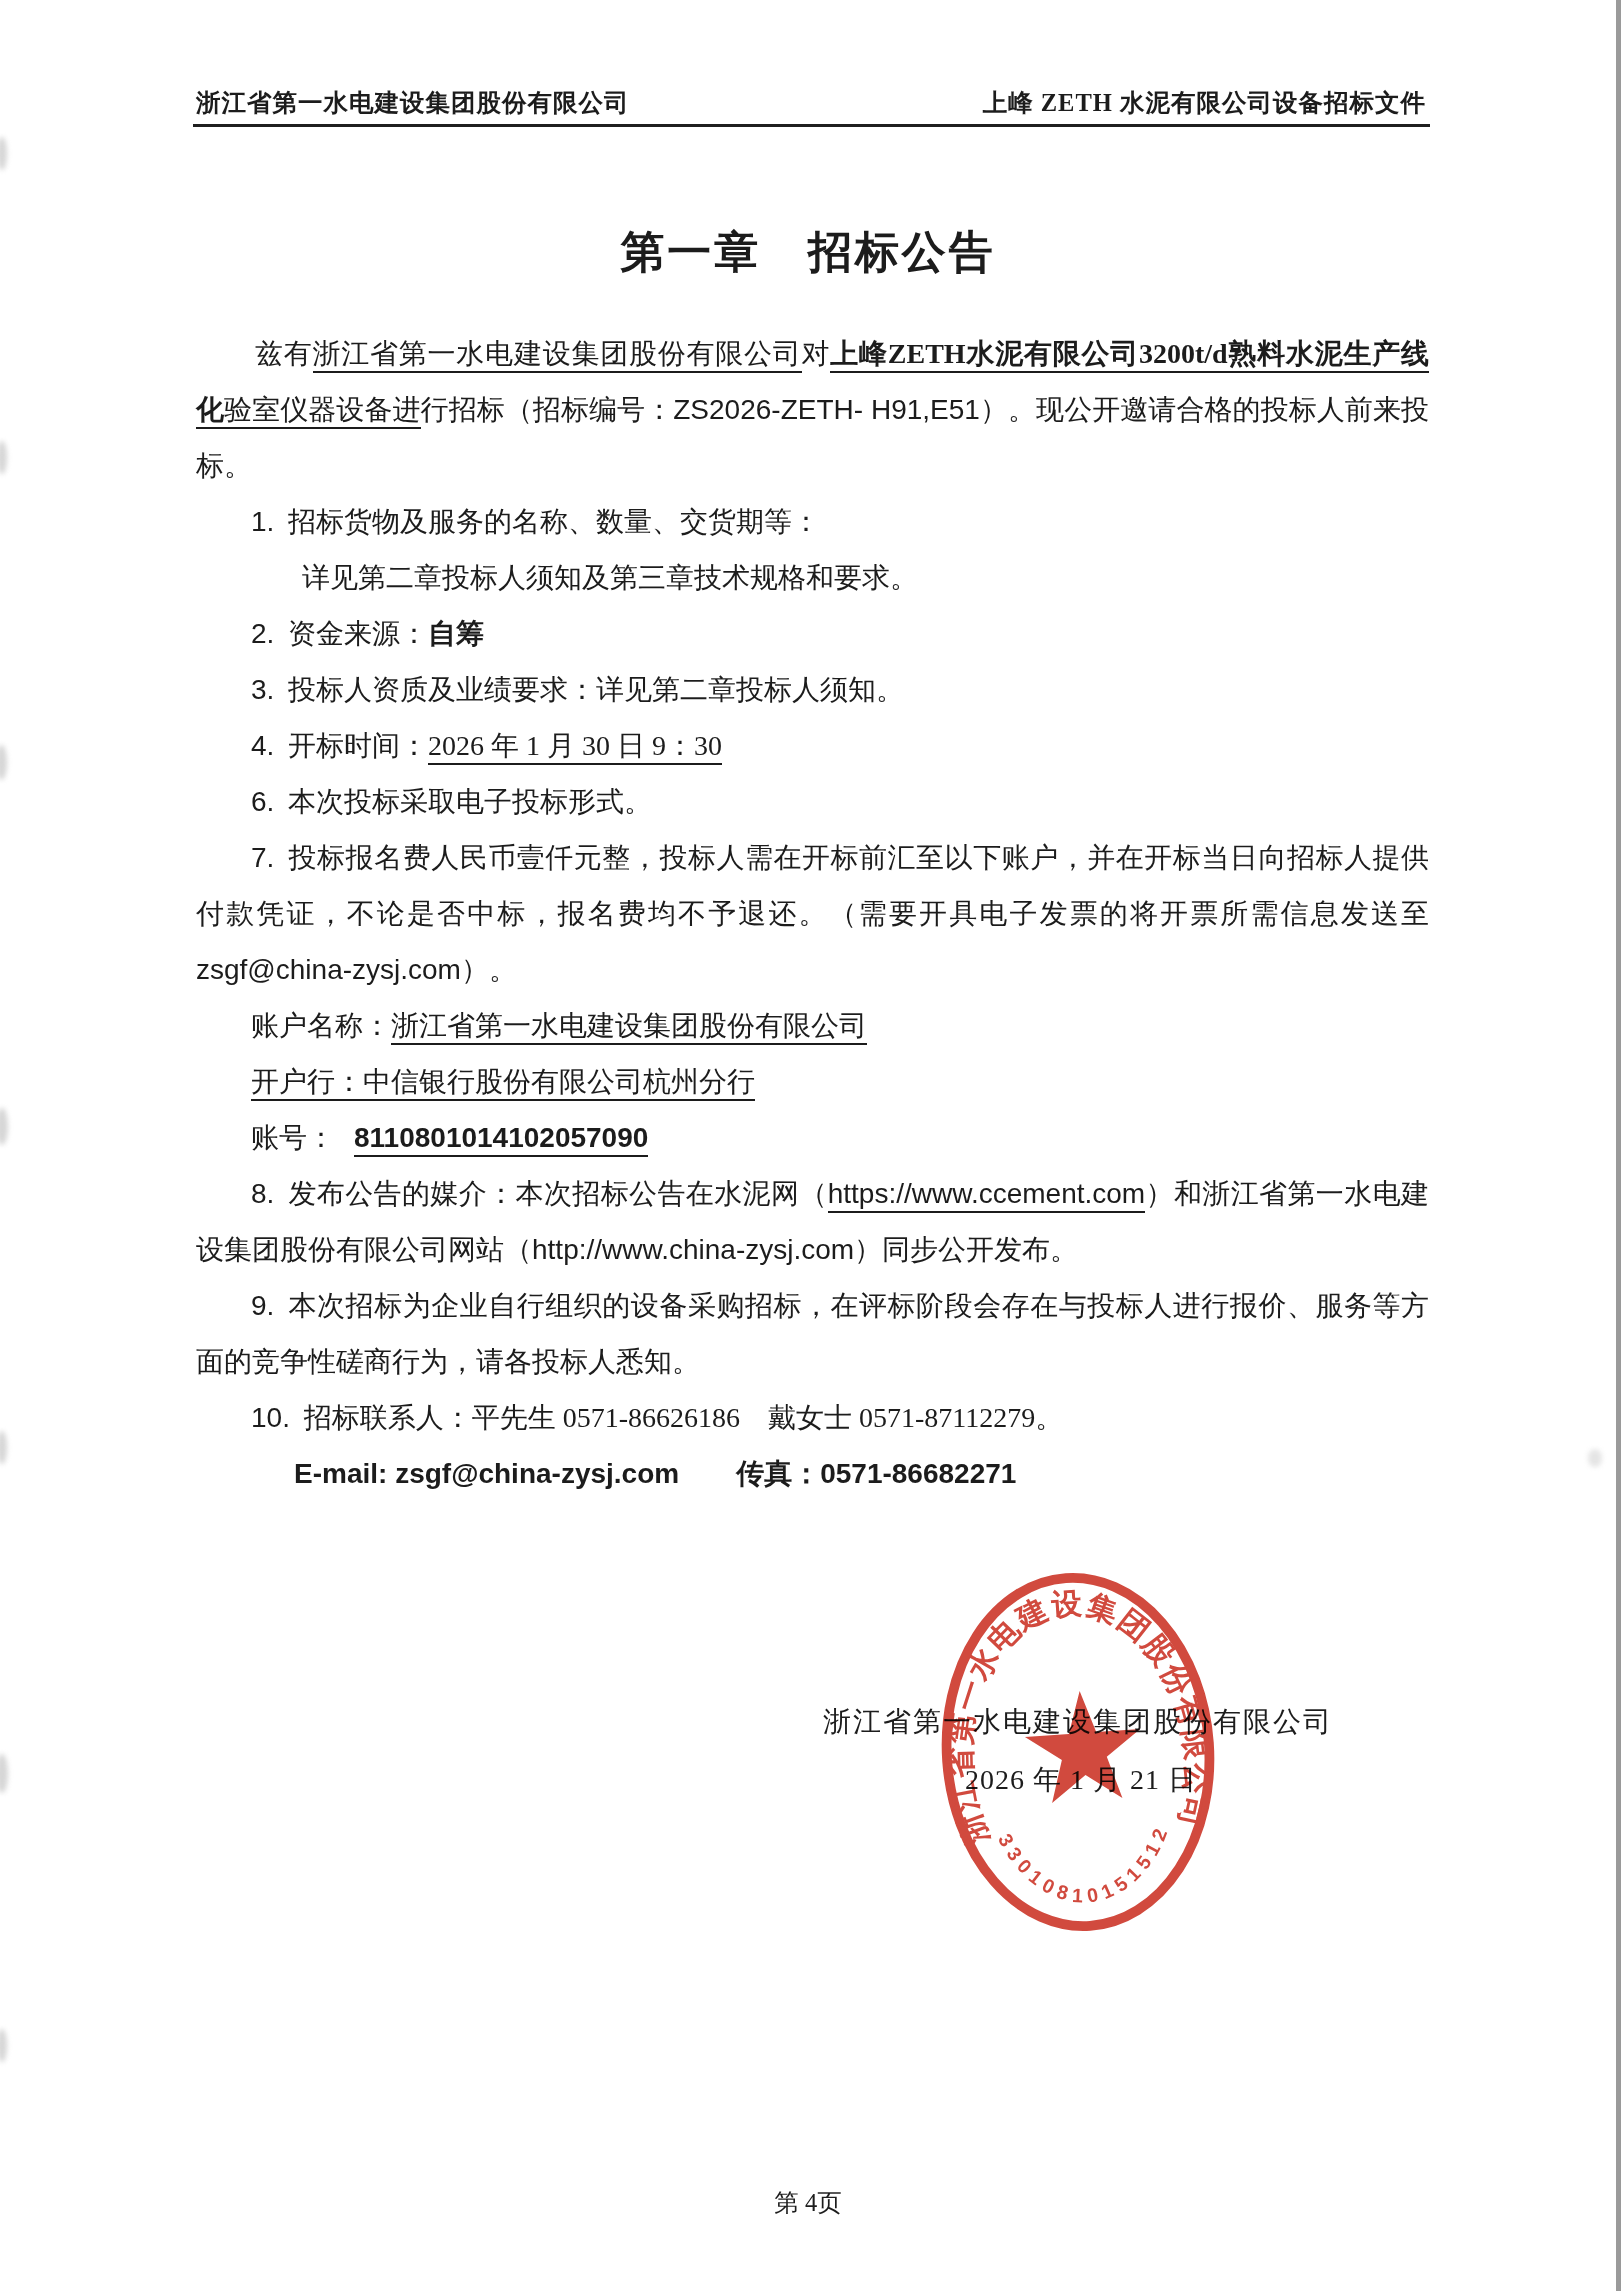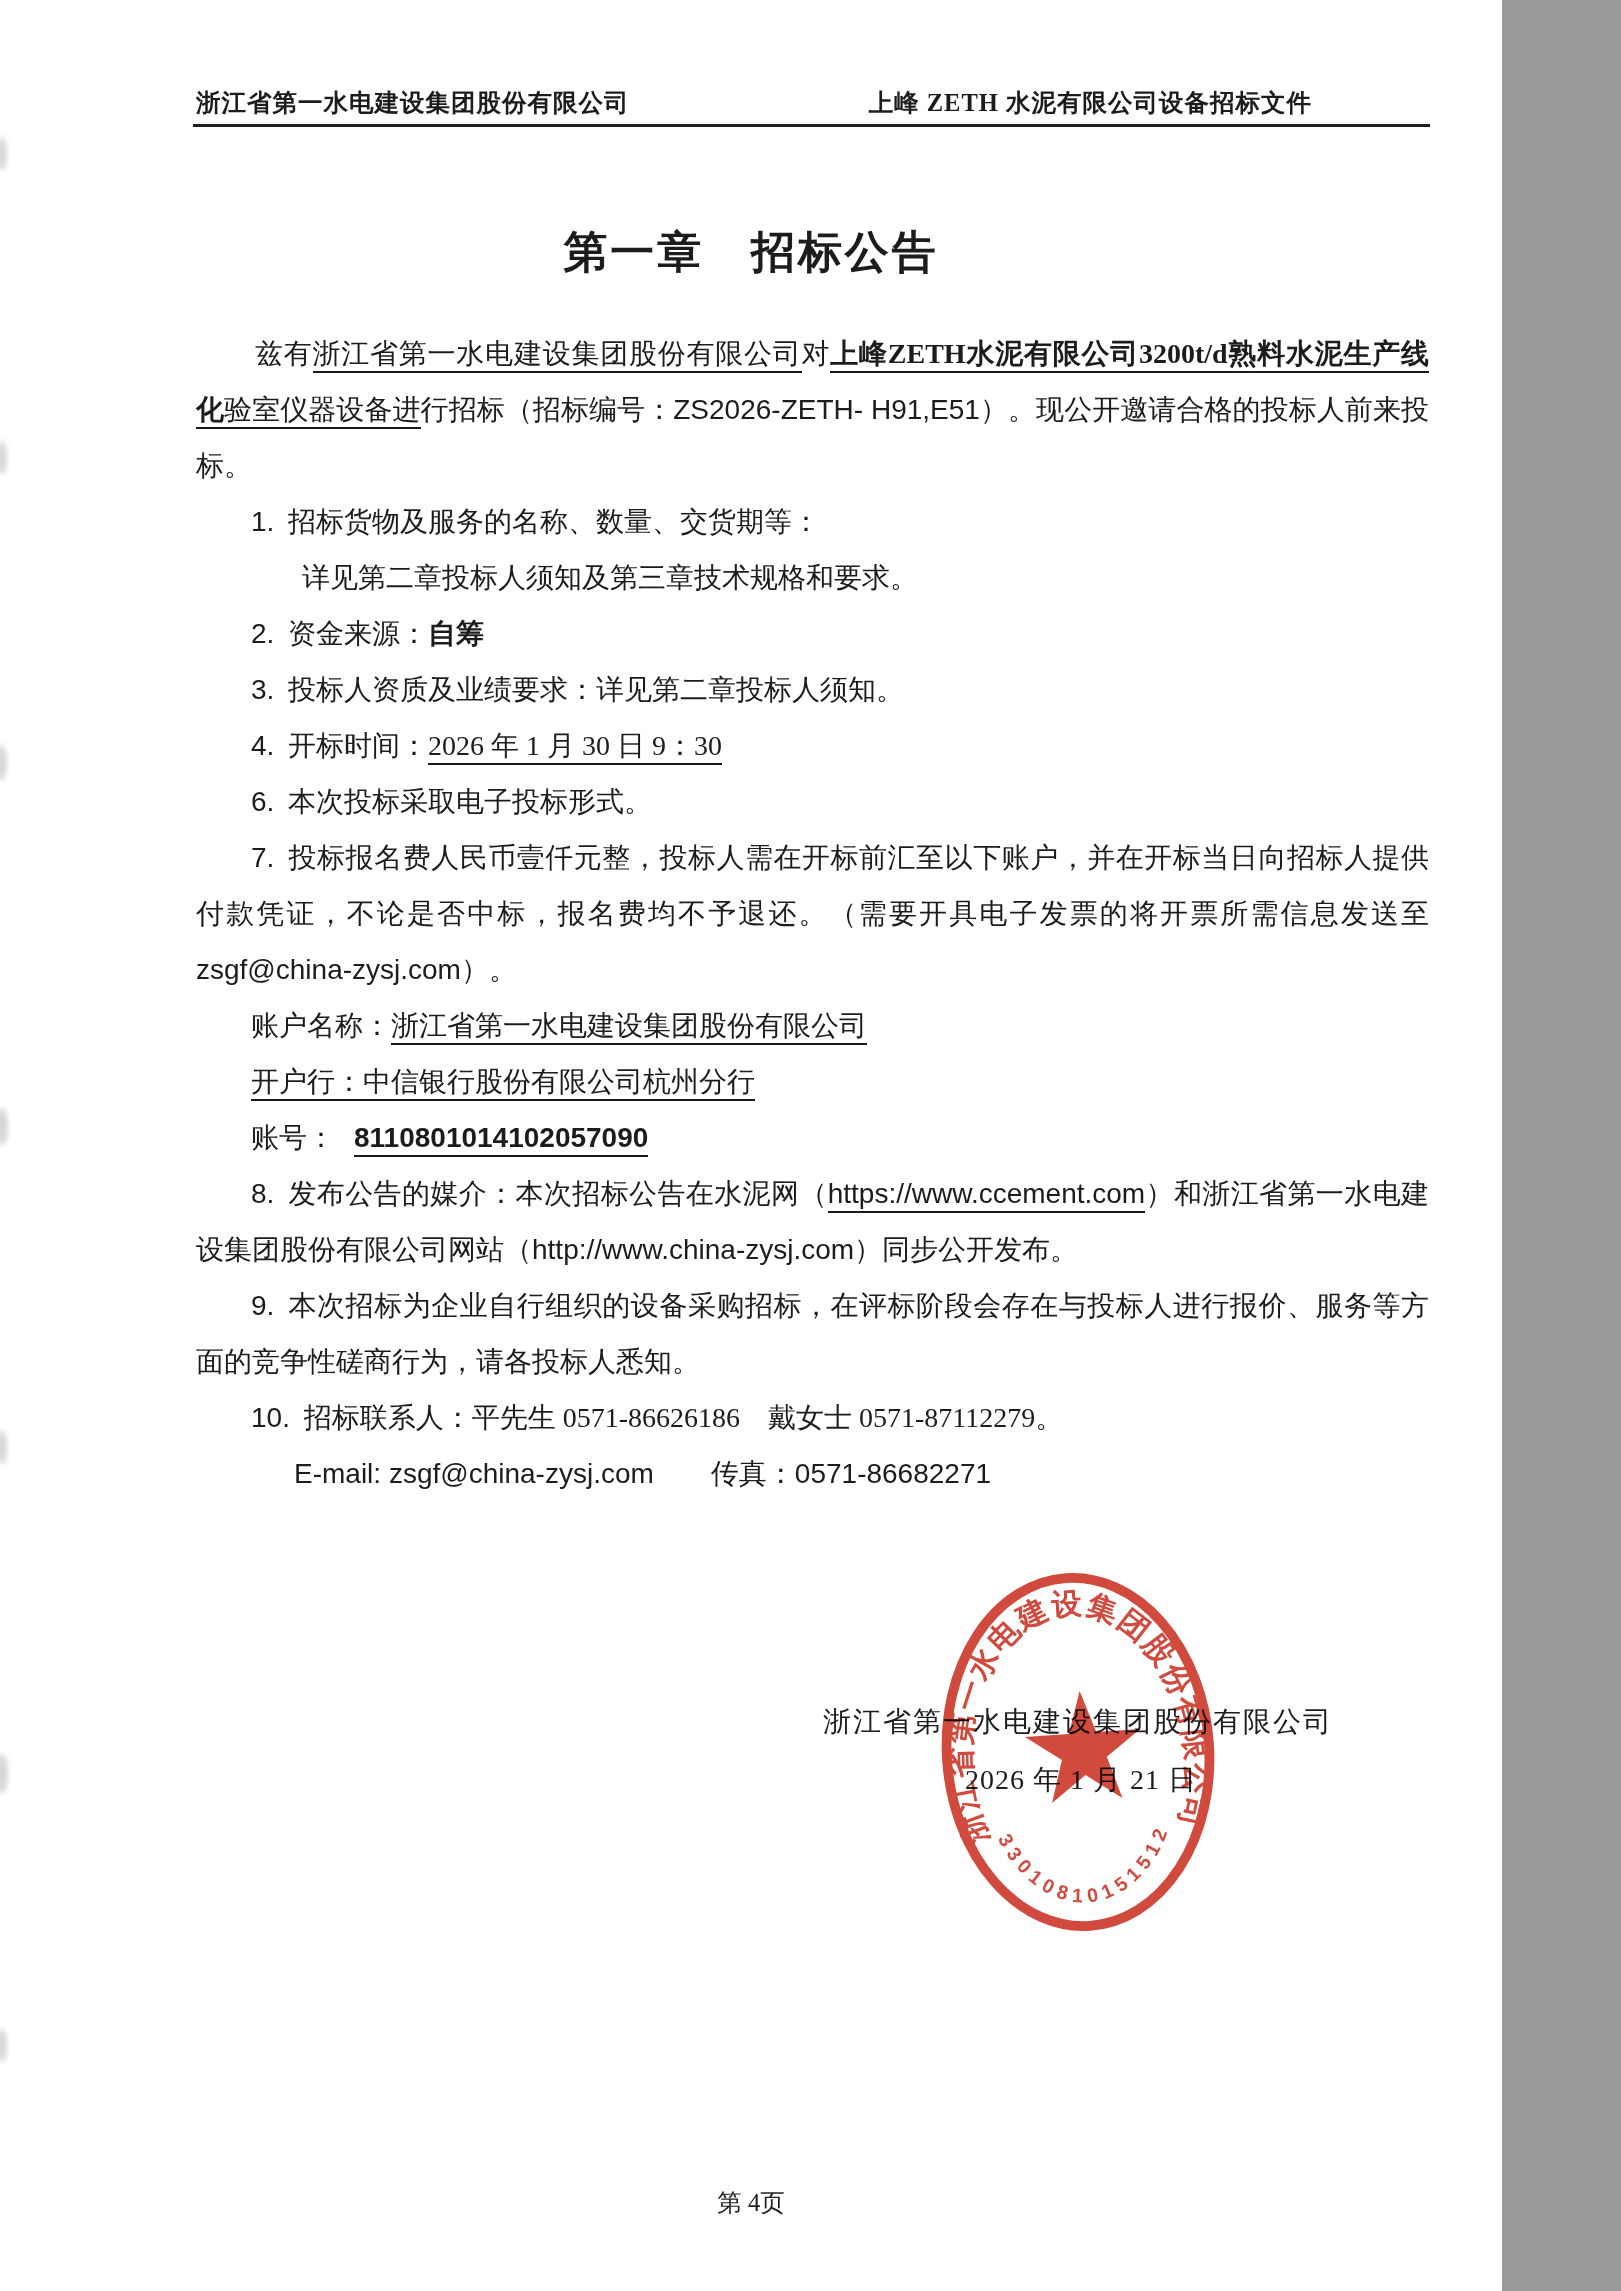--- a/index.html
+++ b/index.html
@@ -1,18 +1,18 @@
 <!DOCTYPE html>
 <html><head>
 <meta charset="utf-8">
 <style>
   html,body{margin:0;padding:0;background:#9a9a9a;}
   .page{
     position:relative;
-    width:1502px;height:2292px;
+    width:1616px;height:2292px;
     background:#ffffff;
     font-family:"Liberation Serif","DejaVu Serif",serif;
     color:#1c1c1c;
     overflow:hidden;
   }
   
   .header-left{
     position:absolute;left:196px;top:86px;
     font-size:24.5px;font-weight:bold;letter-spacing:1px;
   }
@@ -35,21 +35,21 @@
   .body{
     position:absolute;left:196px;top:326px;width:1233px;
     font-size:28px;line-height:56px;
     text-align:justify;
   }
   .body p{margin:0;padding:0;}
   .indent-p1{text-indent:59px;}
   .indent-item{text-indent:55px;}
   .indent-sub{text-indent:106px;}
   .indent-acct{text-indent:55px;}
-  .indent-mail{text-indent:98px;}
+  .indent-mail{text-indent:98px;font-weight:bold;}
   .num{margin-right:13.7px;}
   .b{font-weight:bold;}
   .u{border-bottom:2px solid #1c1c1c;padding-bottom:2px;}
   .latin{font-family:"Liberation Sans","DejaVu Sans",sans-serif;font-size:28px;}
   .semibold{font-weight:600;margin-left:19px;}
   .gap{display:inline-block;width:57px;}
   
   .sig-company{
     position:absolute;left:823px;top:1703px;
     font-size:28px;letter-spacing:2px;

